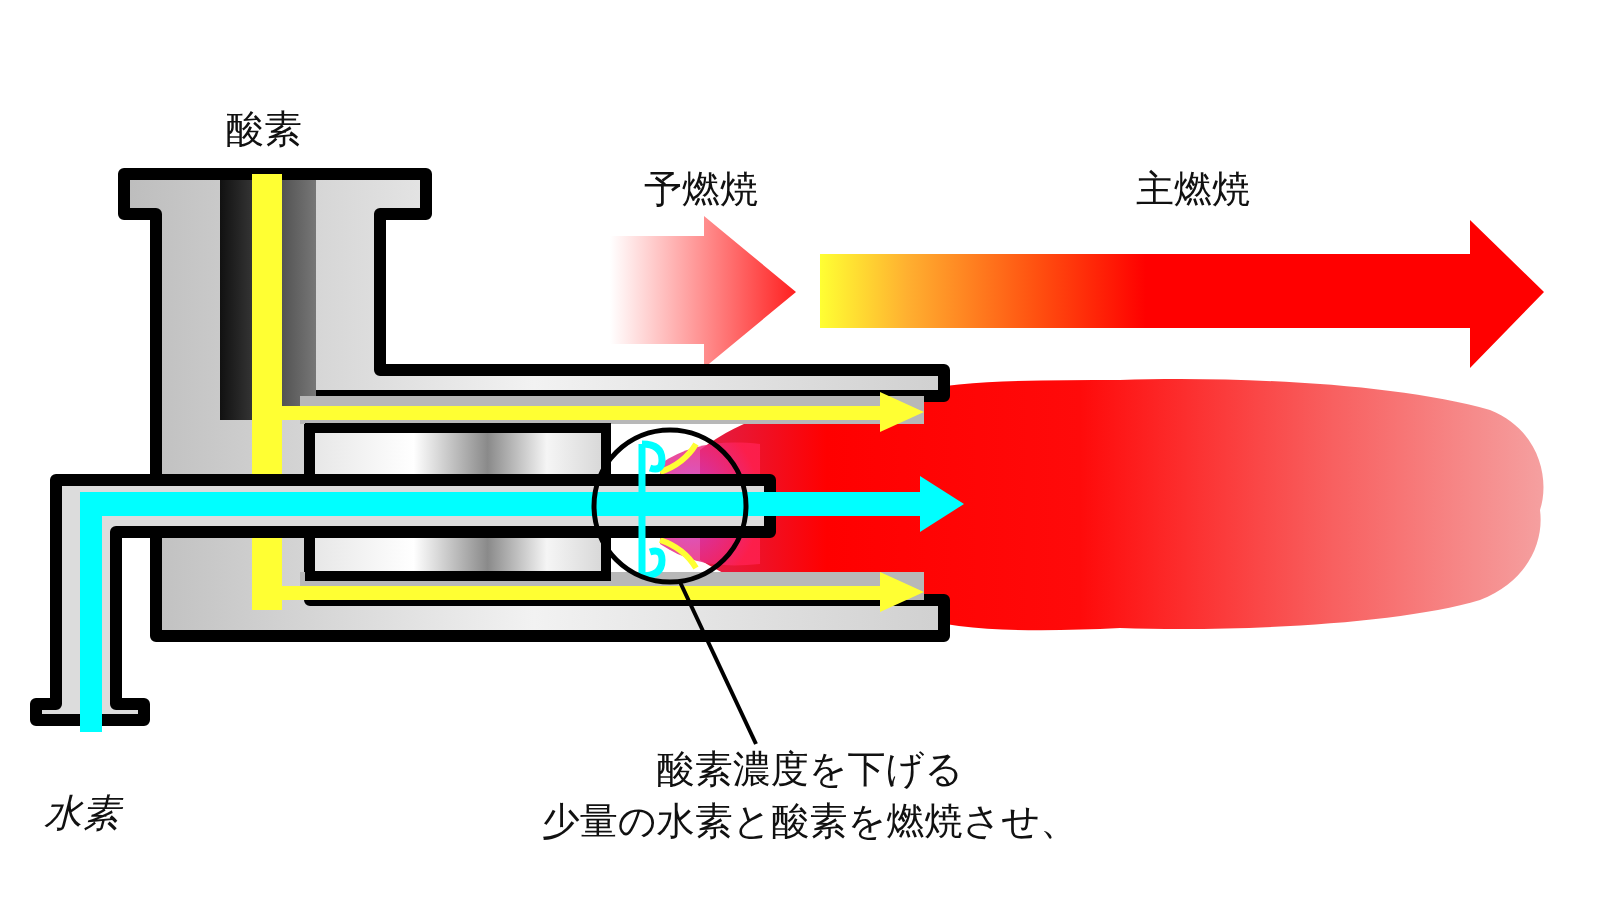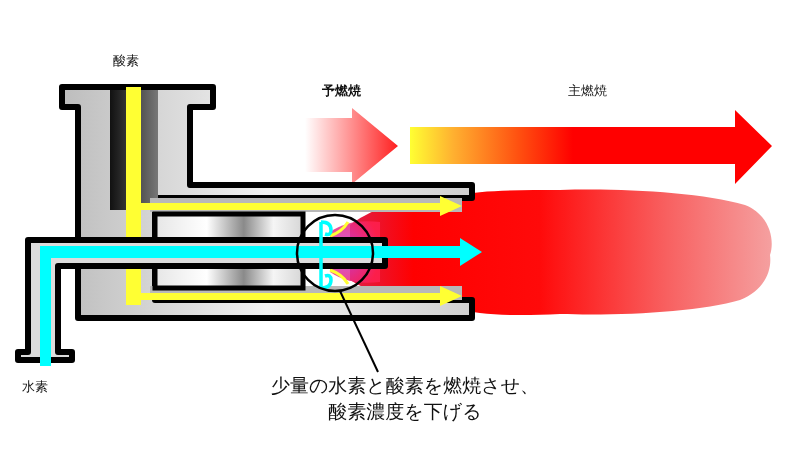--- a/index.html
+++ b/index.html
@@ -1,21 +1,21 @@
 <!DOCTYPE html>
 <html><head>
 <meta charset="utf-8">
 <style>
   html, body { margin: 0; padding: 0; background: #ffffff; }
   body { width: 800px; height: 457px; overflow: hidden; position: relative; }
   #stage { position: absolute; left: 0; top: 0; width: 800px; height: 457px; }
-  .lbl { position: absolute; font-family: "DejaVu Serif", "Liberation Serif", serif; color: #111; font-size: 13px; white-space: nowrap; }
+  .lbl { position: absolute; font-family: "DejaVu Serif", "Liberation Serif", serif; color: #111; font-size: 19px; white-space: nowrap; }
   #lbl-oxygen { left: 113px; top: 52px; }
-  #lbl-hydrogen { left: 22px; top: 378px; }
-  #lbl-pre { left: 322px; top: 82px; font-weight: bold; }
+  #lbl-hydrogen { left: 22px; top: 394px; font-style: italic; }
+  #lbl-pre { left: 322px; top: 82px; }
   #lbl-main { left: 568px; top: 82px; }
   #note { position: absolute; left: 240px; top: 372px; width: 330px; text-align: center;
           font-family: "DejaVu Serif", "Liberation Serif", serif; font-size: 19px; color: #111; line-height: 26px; }
 </style>
 </head>
 <body>
 
 <div id="stage">
 <svg width="800" height="457" viewBox="0 0 800 457" xmlns="http://www.w3.org/2000/svg">
   <defs>
@@ -117,15 +117,15 @@
     <line x1="340" y1="291" x2="378" y2="372" stroke="#000" stroke-width="2"></line>
   </g>
 </svg>
 </div>
 
 <div id="lbl-oxygen" class="lbl">酸素</div>
 <div id="lbl-hydrogen" class="lbl">水素</div>
 <div id="lbl-pre" class="lbl">予燃焼</div>
 <div id="lbl-main" class="lbl">主燃焼</div>
 <div id="note">
+  <div>酸素濃度を下げる</div>
   <div>少量の水素と酸素を燃焼させ、</div>
-  <div>酸素濃度を下げる</div>
 </div>
 
 </body></html>

